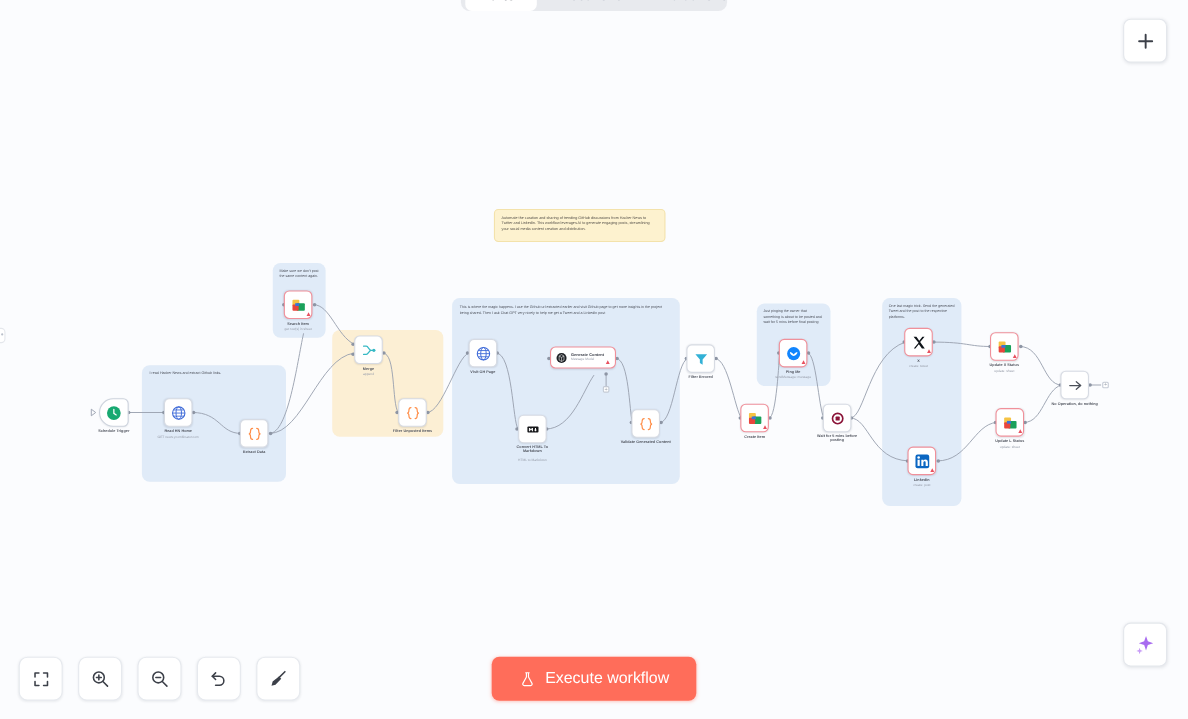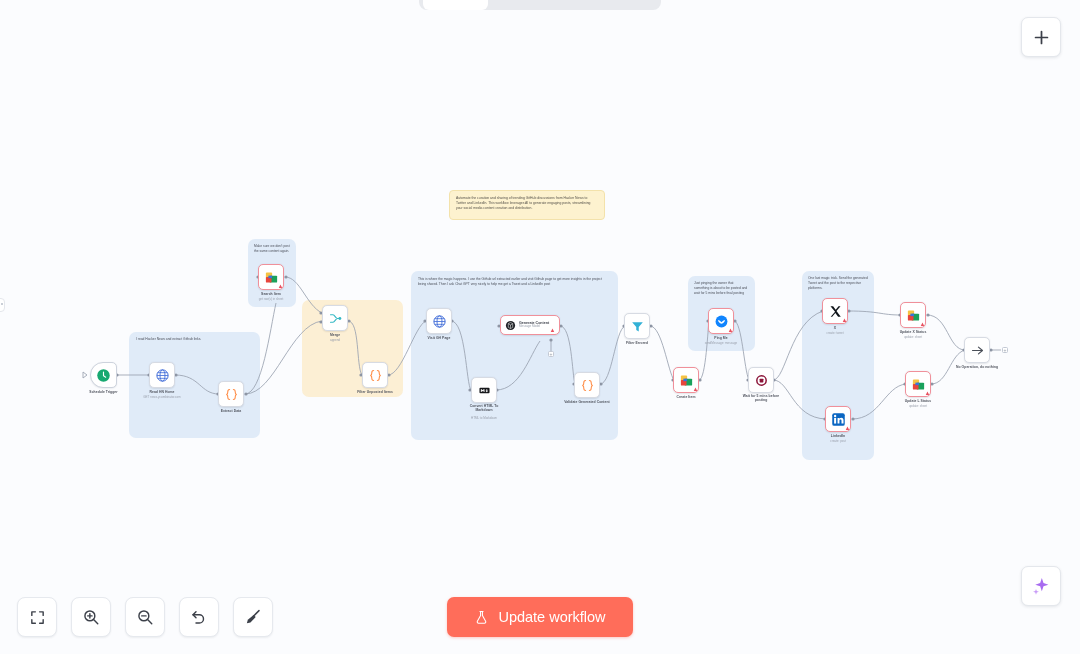--- a/index.html
+++ b/index.html
@@ -493,16 +493,16 @@
         <path d="M20 3.5 12.5 11" stroke="#3c4049" stroke-width="1.9" stroke-linecap="round"></path>
         <path d="M12.8 9.2 15.6 12l-7 7.2-4.8 1.2 1.3-4.9z" fill="#3c4049"></path>
       </svg>
     </div>
   </div>
 
   <button class="exec-btn">
     <svg width="15" height="15" viewBox="0 0 24 24">
       <path d="M9.5 2.5h5M10.5 2.5v6.2L5.4 18c-.8 1.4.2 3.2 1.8 3.2h9.6c1.6 0 2.6-1.8 1.8-3.2l-5.1-9.3V2.5" fill="none" stroke="#fff" stroke-width="1.7" stroke-linejoin="round" stroke-linecap="round"></path>
     </svg>
-    <span>Update workflow</span>
+    <span>Execute workflow</span>
   </button>
 
 </div>
 
 </body></html>

